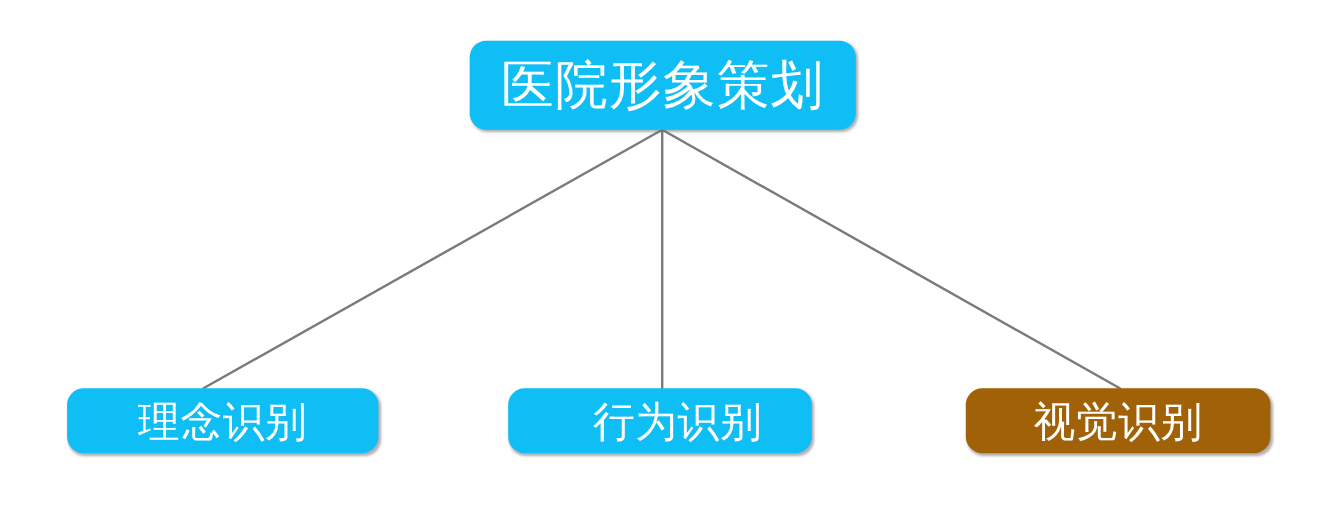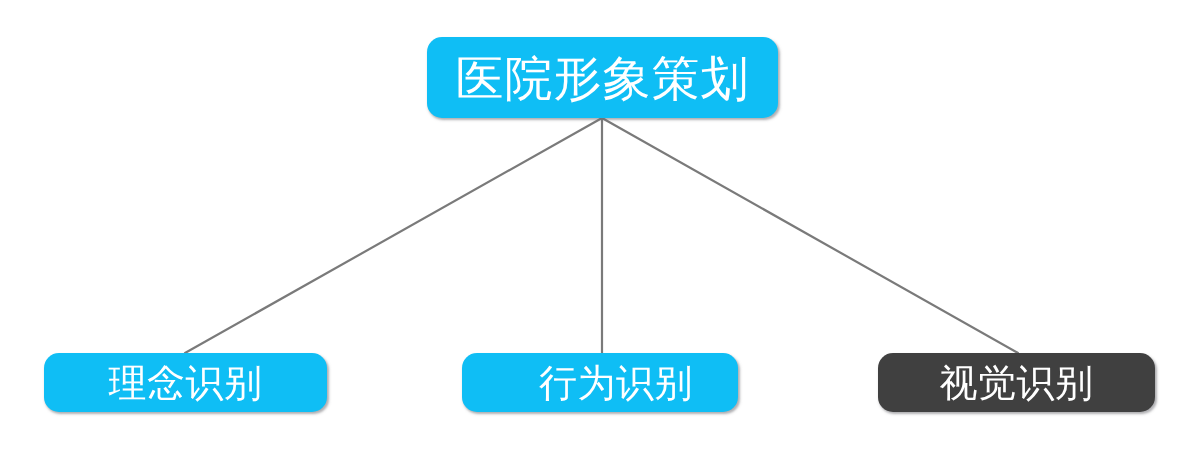--- a/index.html
+++ b/index.html
@@ -71,21 +71,21 @@
   
   .node-leaf {
     top: 353px;
     height: 59px;
   }
   .node-leaf .node-label {
     font-size: 38px;
   }
 
   #node-leaf-0 {
-    left: 44px;
+    left: 61px;
     width: 283px;
   }
   #node-leaf-1 {
     left: 462px;
     width: 276px;
     padding-left: 32px;
   }
   #node-leaf-2 {
     left: 878px;
     width: 277px;
@@ -107,17 +107,17 @@
   </div>
 
   <div class="node node-leaf" id="node-leaf-0" style="background: rgb(15, 190, 245);">
     <span class="node-label" style="color: rgb(255, 255, 255);">理念识别</span>
   </div>
 
   <div class="node node-leaf" id="node-leaf-1" style="background: rgb(15, 190, 245);">
     <span class="node-label" style="color: rgb(255, 255, 255);">行为识别</span>
   </div>
 
-  <div class="node node-leaf" id="node-leaf-2" style="background: #404040;">
+  <div class="node node-leaf" id="node-leaf-2" style="background: #a16207;">
     <span class="node-label" style="color: rgb(255, 255, 255);">视觉识别</span>
   </div>
 
 </div>
 
 </body></html>

